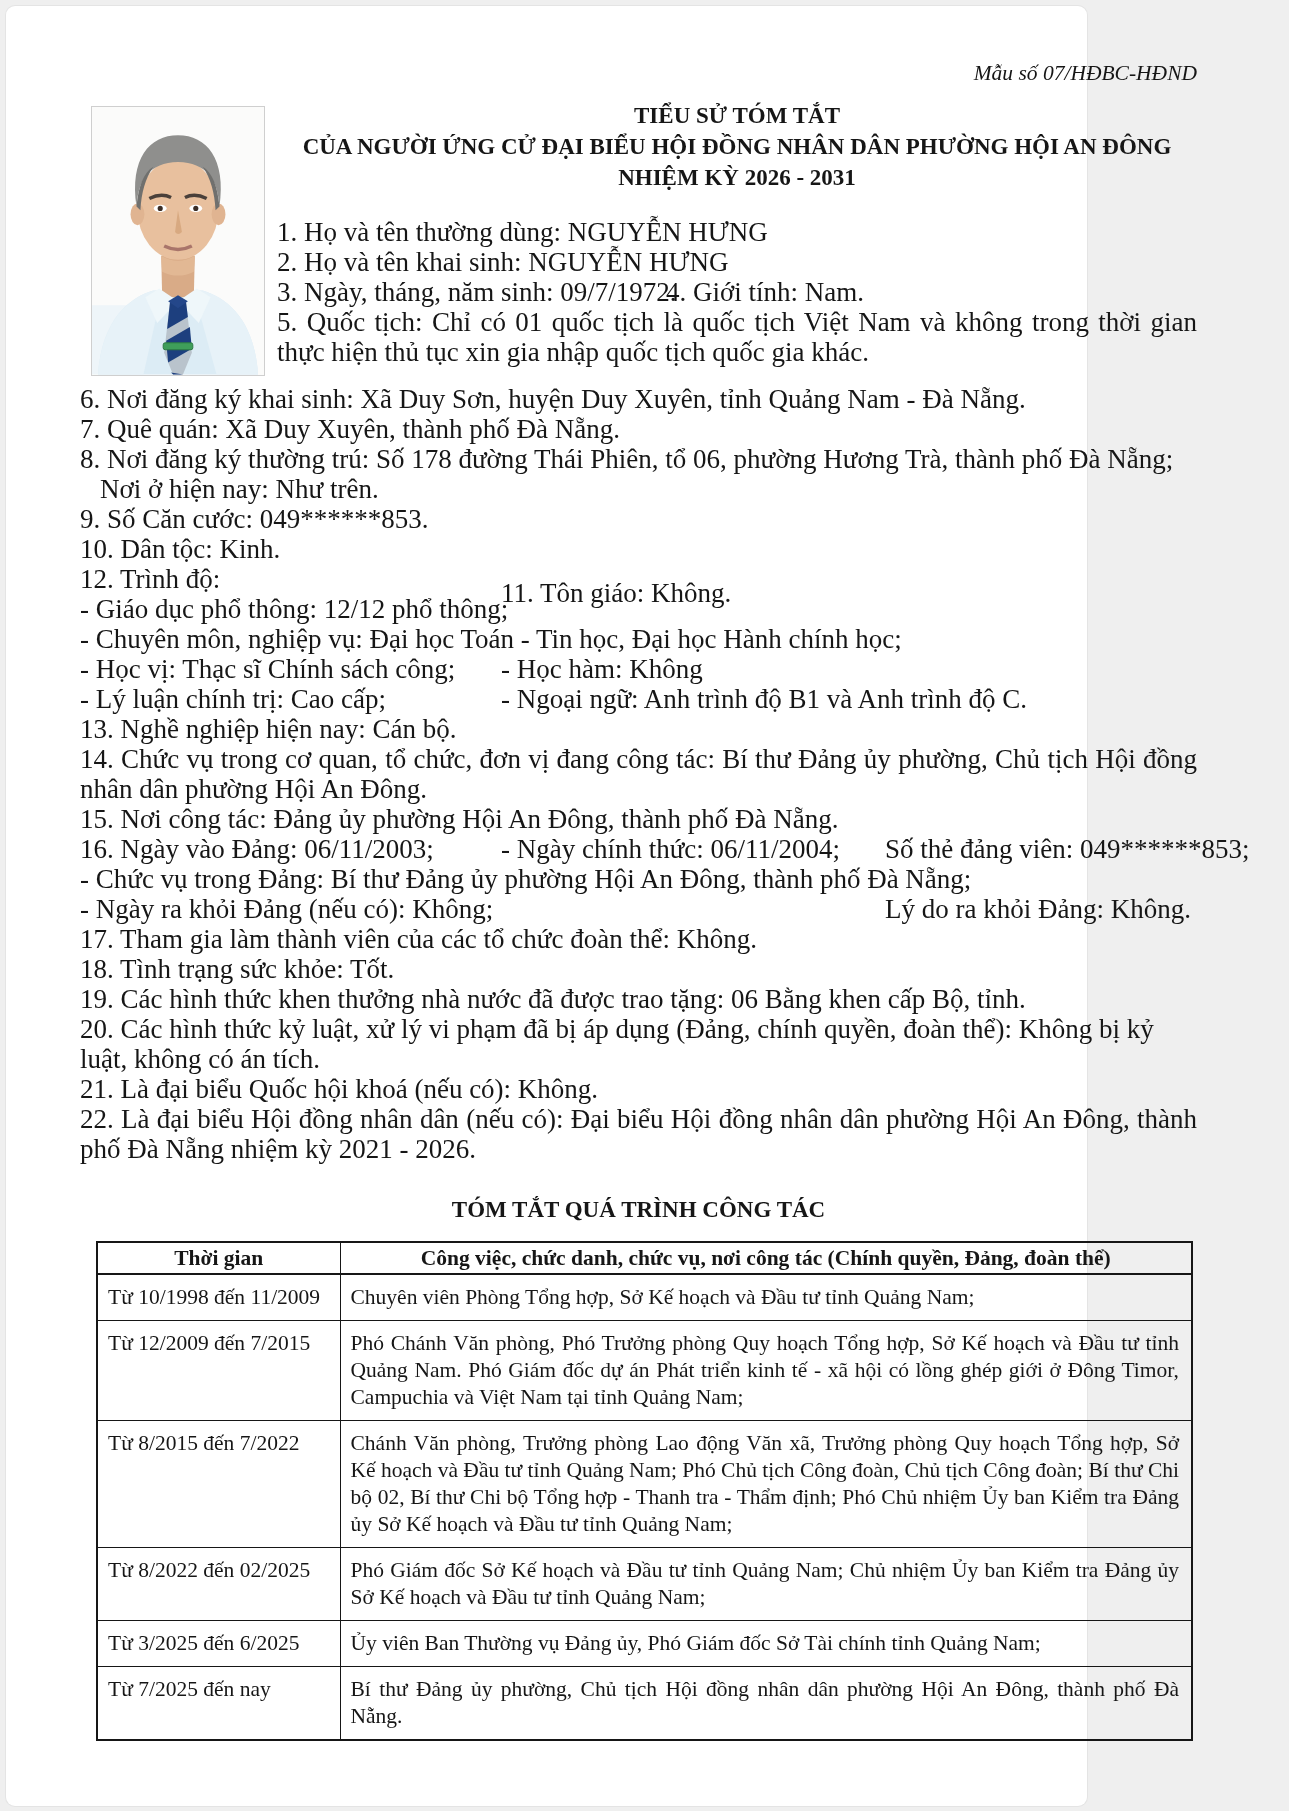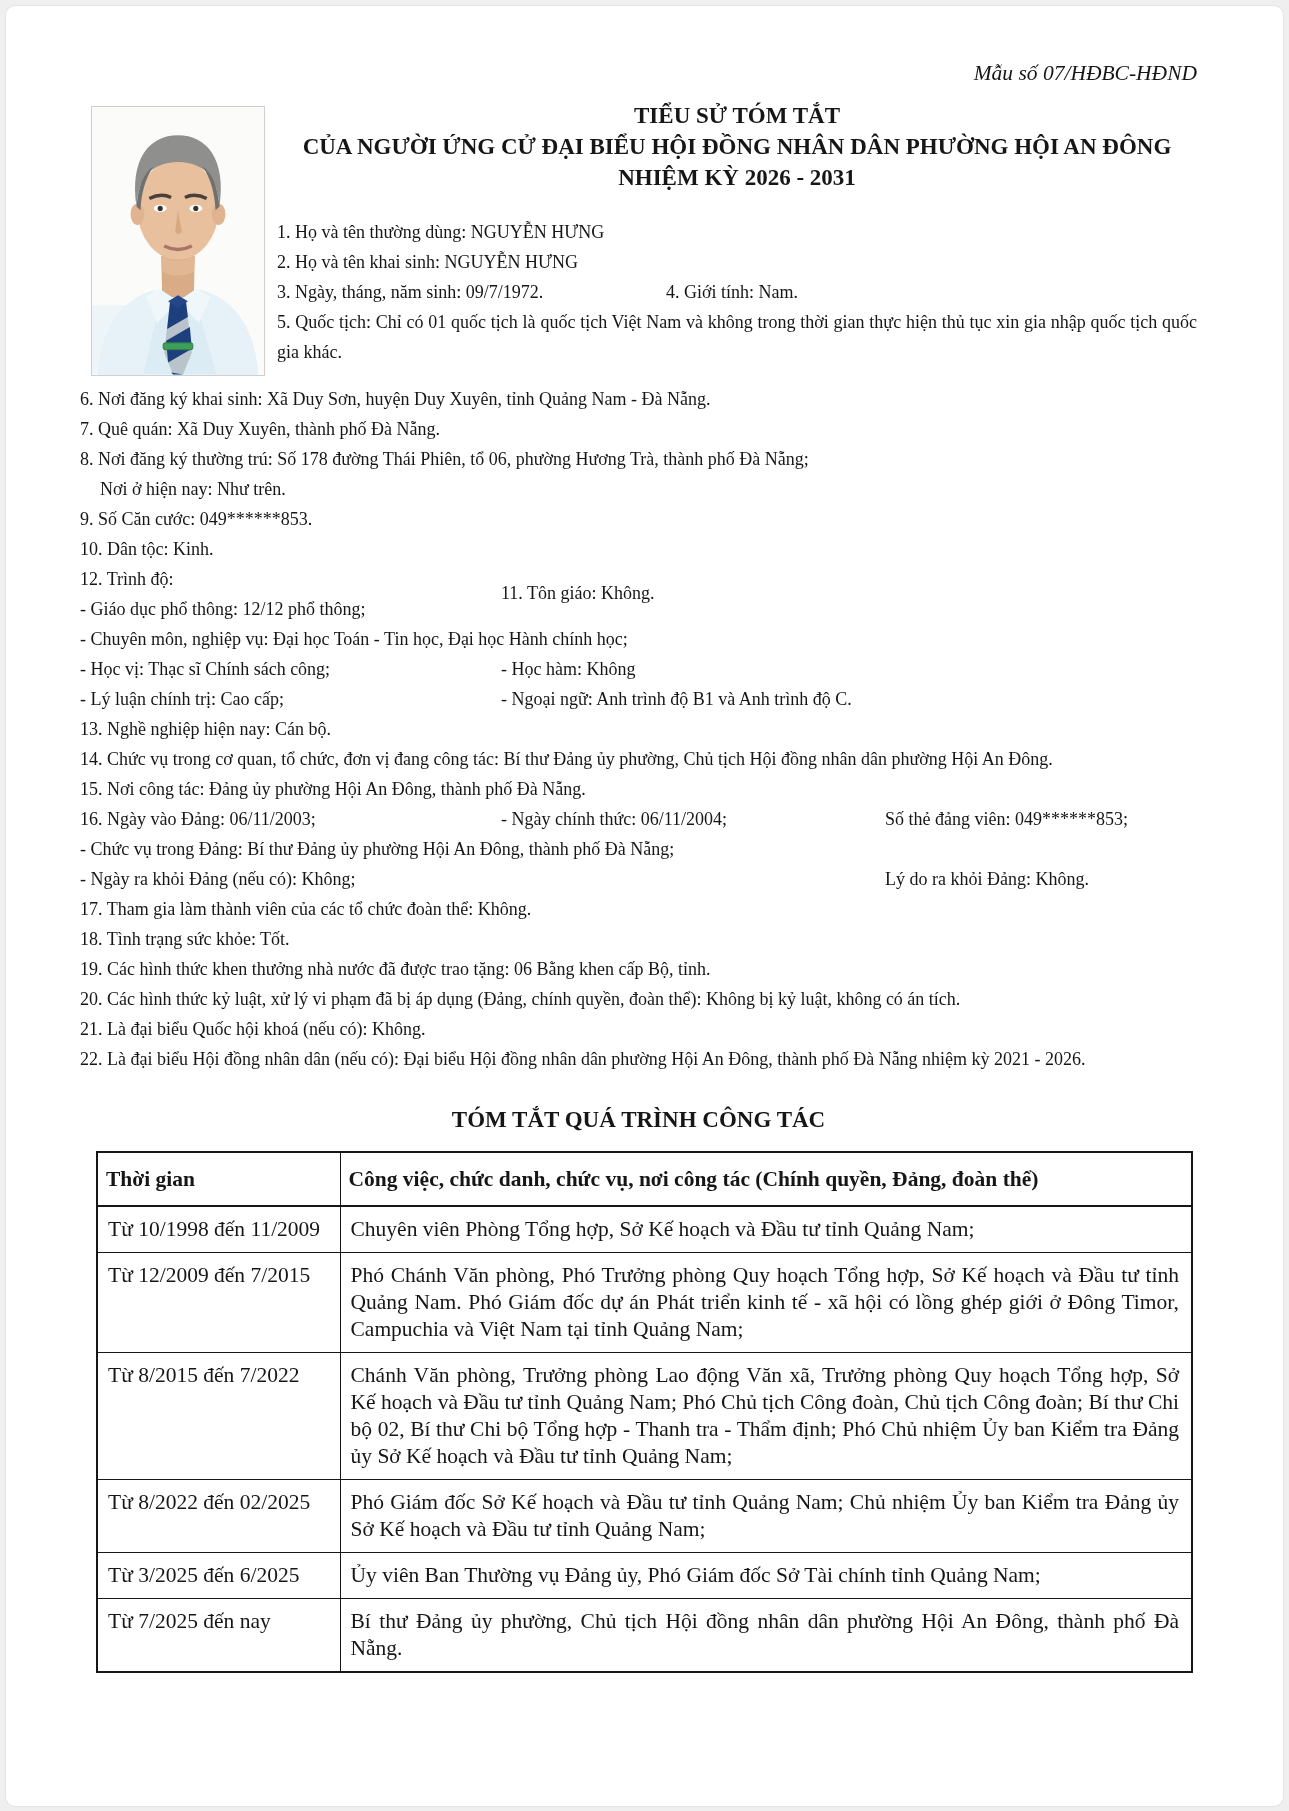--- a/index.html
+++ b/index.html
@@ -5,21 +5,21 @@
   html,body{margin:0;padding:0;}
   body{
     width:1289px;height:1811px;
     background:#efefef;
     font-family:"Liberation Serif","DejaVu Serif",serif;
     color:#161616;
     overflow:hidden;
     position:relative;
   }
   .page{
-    position:absolute;left:6px;top:6px;width:1277px;height:1800px;
+    position:absolute;left:6px;top:6px;width:1081px;height:1800px;
     background:#ffffff;border-radius:9px;
     box-shadow:0 0 0 1px #e4e4e4;
   }
   .content{
     position:absolute;left:74px;top:0;width:1117px;height:1800px;
   }
   .form-code{
     padding-top:52px;
     text-align:right;
     font-style:italic;
@@ -36,21 +36,21 @@
   .photo-frame svg{display:block;width:100%;height:100%;}
   .title-block{
     margin-left:190px;
     margin-top:12px;
     text-align:center;
     font-weight:bold;
     font-size:23px;line-height:31px;
   }
   .profile{
     margin-top:24px;
-    font-size:18px;
+    font-size:27px;
   }
   .pline{
     position:relative;
     line-height:30px;min-height:30px;
   }
   .pline .abs{position:absolute;top:0;white-space:nowrap;}
   .pline.just{text-align:justify;}
   .pline.clear{clear:left;}
   .history-heading{
     clear:both;
@@ -64,23 +64,23 @@
     width:1097px;
     border-collapse:collapse;
     border:2px solid #161616;
     font-size:21.5px;
     table-layout:fixed;
   }
   table.history th{
     border:1px solid #161616;
     border-bottom:2px solid #161616;
     font-weight:bold;
-    padding:12px 8px;
+    padding:1px 8px;
     line-height:28px;
-    text-align:left;
+    text-align:center;
     margin-left:8px;
   }
   table.history td{
     border:1px solid #161616;
     vertical-align:top;
     padding:9px 12px 9px 10px;
     line-height:27px;
   }
   table.history col.c-period{width:243px;}
   table.history td.desc{text-align:justify;}

